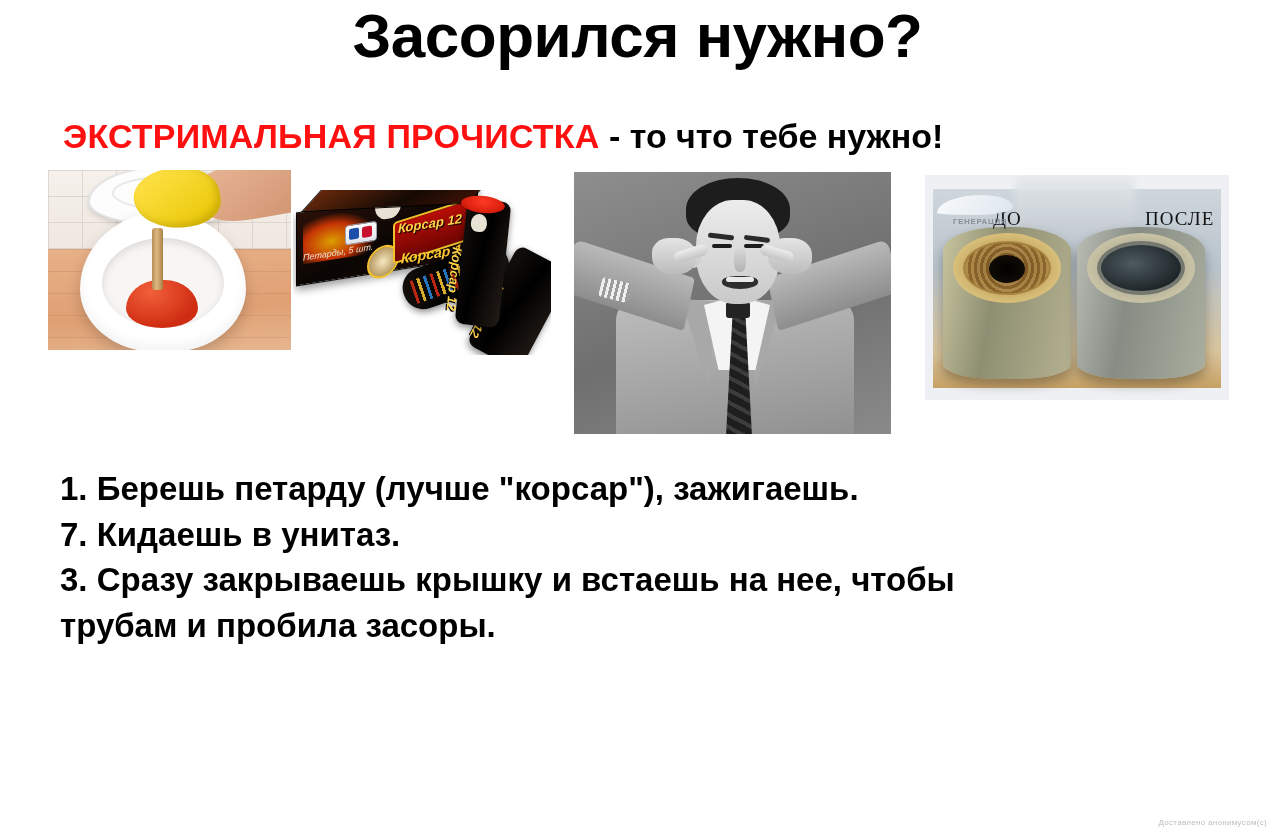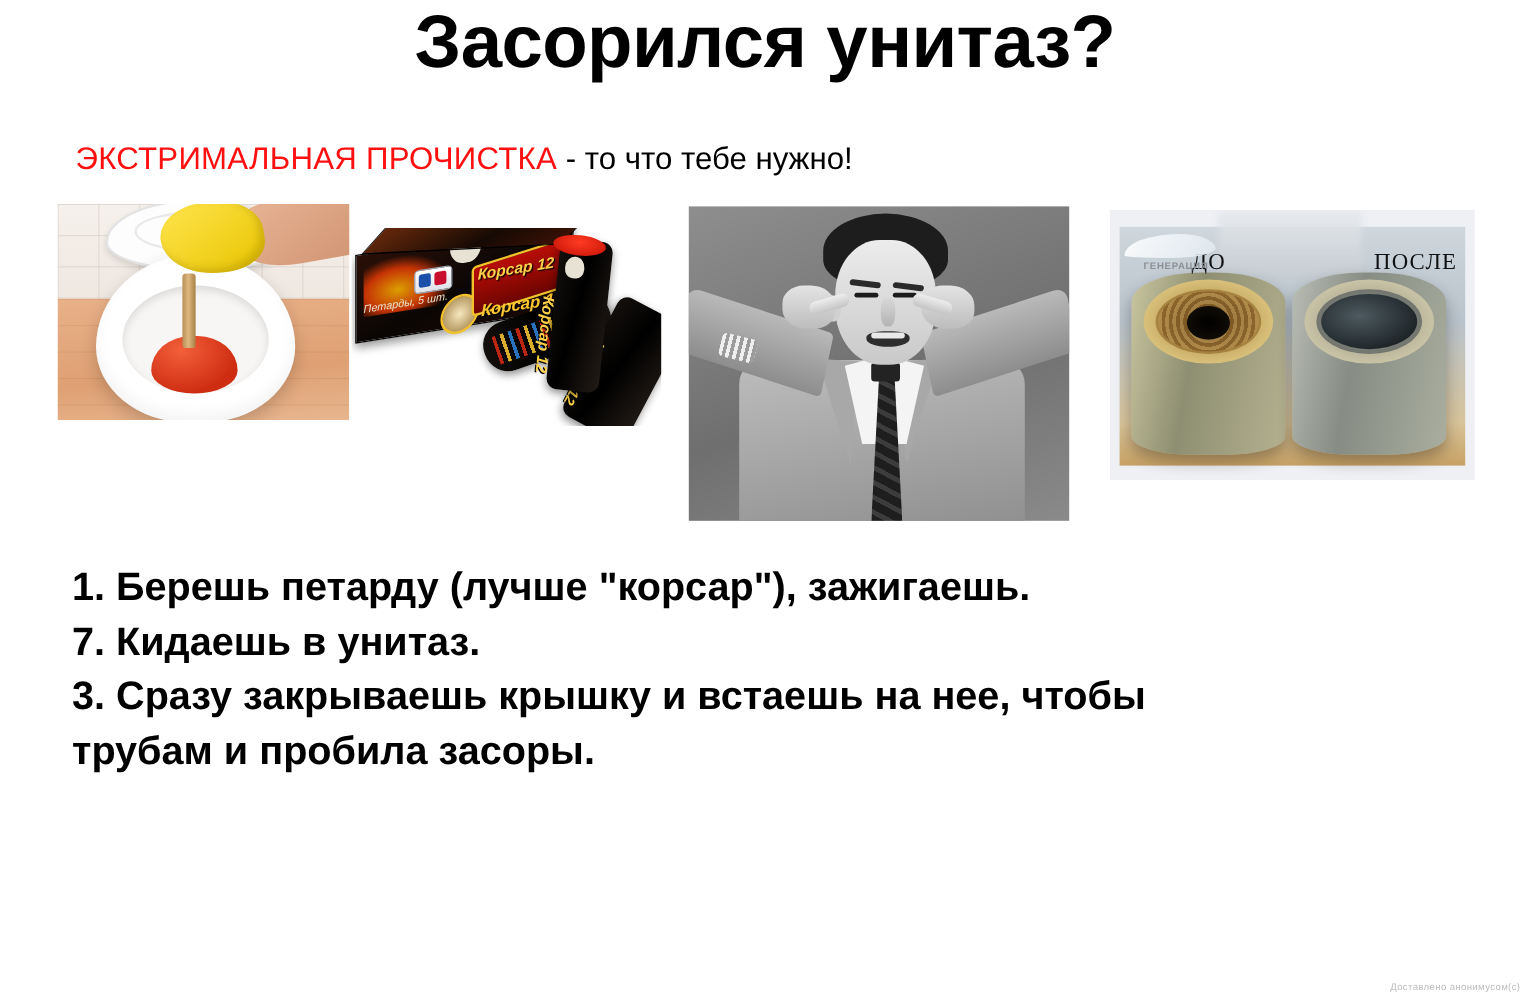--- a/index.html
+++ b/index.html
@@ -12,21 +12,21 @@
   
   .title{
     position:absolute;left:0;top:2px;width:1275px;text-align:center;
     font-size:62px;font-weight:bold;color:#000;letter-spacing:-0.5px;
     line-height:1.1;
   }
 
   
   .subline{
     position:absolute;left:63px;top:118px;width:1150px;
-    font-size:26px;font-weight:normal;line-height:1.1;white-space:nowrap;
+    font-size:34px;font-weight:bold;line-height:1.1;white-space:nowrap;
   }
   .sub-red{color:#ff1010;letter-spacing:0.2px;}
   .sub-black{color:#000;}
 
   
   .photo{position:absolute;overflow:hidden;}
 
   
   #img-toilet{left:48px;top:170px;width:243px;height:180px;background:#f3efe9;}
   .t-wall{position:absolute;left:0;top:0;width:100%;height:44%;
@@ -212,21 +212,21 @@
   .footer{
     position:absolute;right:8px;bottom:8px;font-size:8px;color:#bdbdbd;
     letter-spacing:.3px;
   }
 </style>
 </head>
 <body>
 
 <div class="slide">
 
-  <div class="title">Засорился унитаз?</div>
+  <div class="title">Засорился нужно?</div>
 
   <div class="subline">
     <span class="sub-red">ЭКСТРИМАЛЬНАЯ ПРОЧИСТКА</span>
     <span class="sub-black">- то что тебе нужно!</span>
   </div>
 
   <div class="photo" id="img-toilet">
     <div class="t-wall"></div>
     <div class="t-floor"></div>
     <div class="t-lid"></div>

